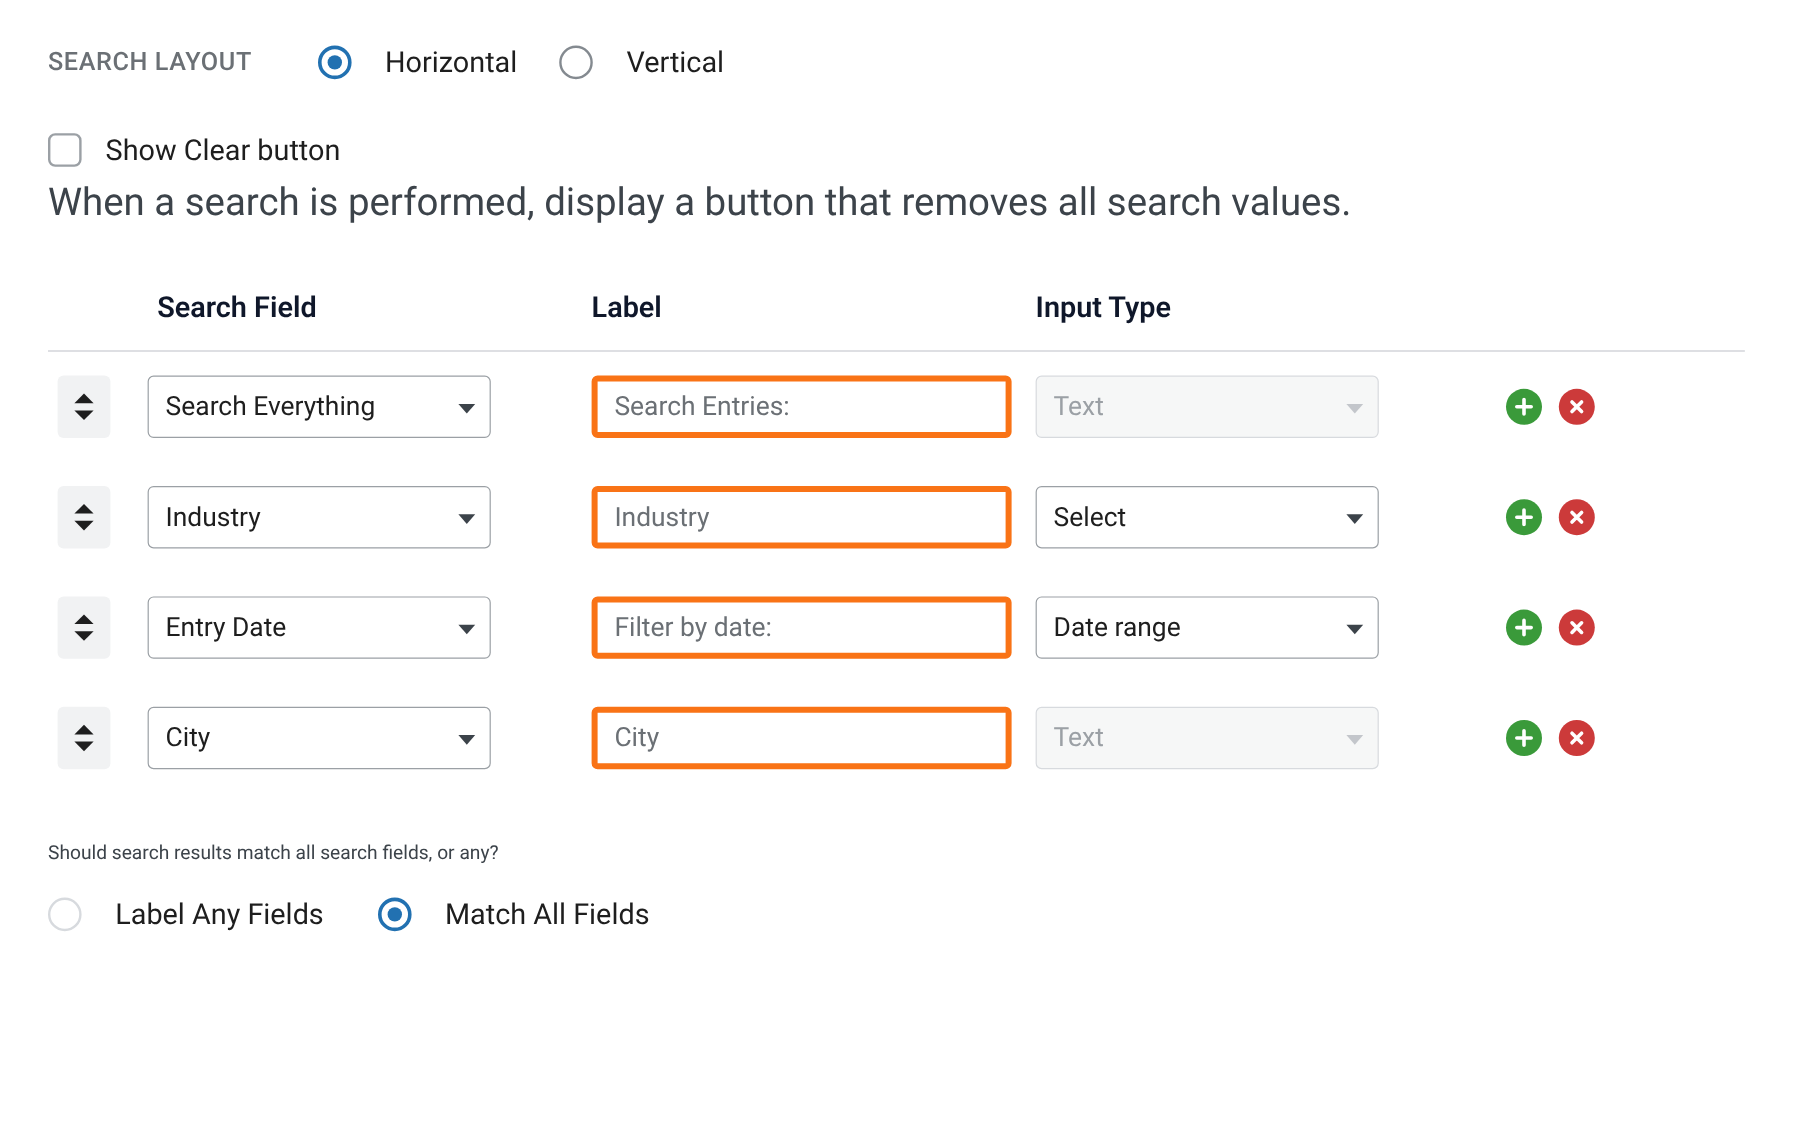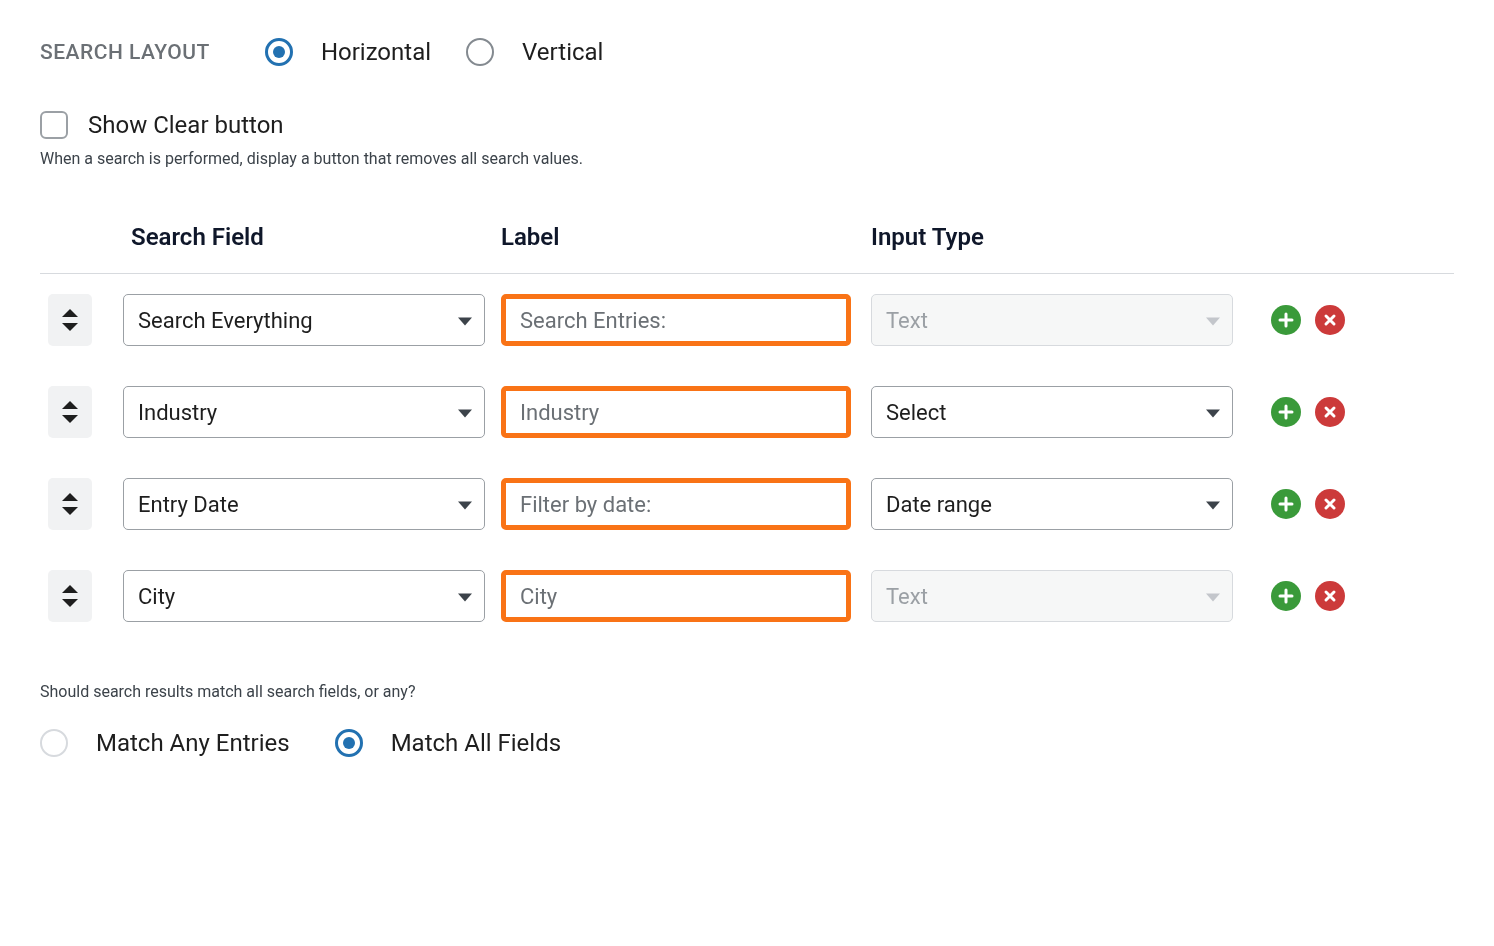--- a/index.html
+++ b/index.html
@@ -78,21 +78,21 @@
     margin-bottom: 10px;
   }
   .checkbox-box {
     width: 28px;
     height: 28px;
     border: 2px solid #9ba0a5;
     border-radius: 6px;
     background: #fff;
   }
   .help-text {
-    font-size: 16px;
+    font-size: 32px;
     color: #3c434a;
     margin-bottom: 55px;
   }
 
   
   table.fields {
     width: 100%;
     border-collapse: collapse;
   }
   table.fields thead th {
@@ -136,21 +136,21 @@
     left: 0;
     border-left: 8px solid transparent;
     border-right: 8px solid transparent;
   }
   .sort-arrows::before { top: 0;   border-bottom: 8px solid #1e1e1e; }
   .sort-arrows::after  { bottom:0; border-top: 8px solid #1e1e1e; }
 
   
   .select-box {
     position: relative;
-    width: 362px;
+    width: 286px;
     height: 52px;
     border: 1px solid #9ba0a5;
     border-radius: 5px;
     background: #fff;
     display: flex;
     align-items: center;
     padding: 0 38px 0 14px;
     font-size: 22px;
     color: #1e1e1e;
     cursor: pointer;
@@ -407,20 +407,20 @@
     </td>
       </tr>
     </tbody>
 </table>
 
 <div class="mode-section">
   <div class="mode-help">Should search results match all search fields, or any?</div>
   <div class="mode-radios">
     <label class="radio-item">
       <span class="radio-circle faded"></span>
-      <span>Match Any Entries</span>
+      <span>Label Any Fields</span>
     </label>
     <label class="radio-item">
       <span class="radio-circle selected"></span>
       <span>Match All Fields</span>
     </label>
   </div>
 </div>
 
 </body></html>

